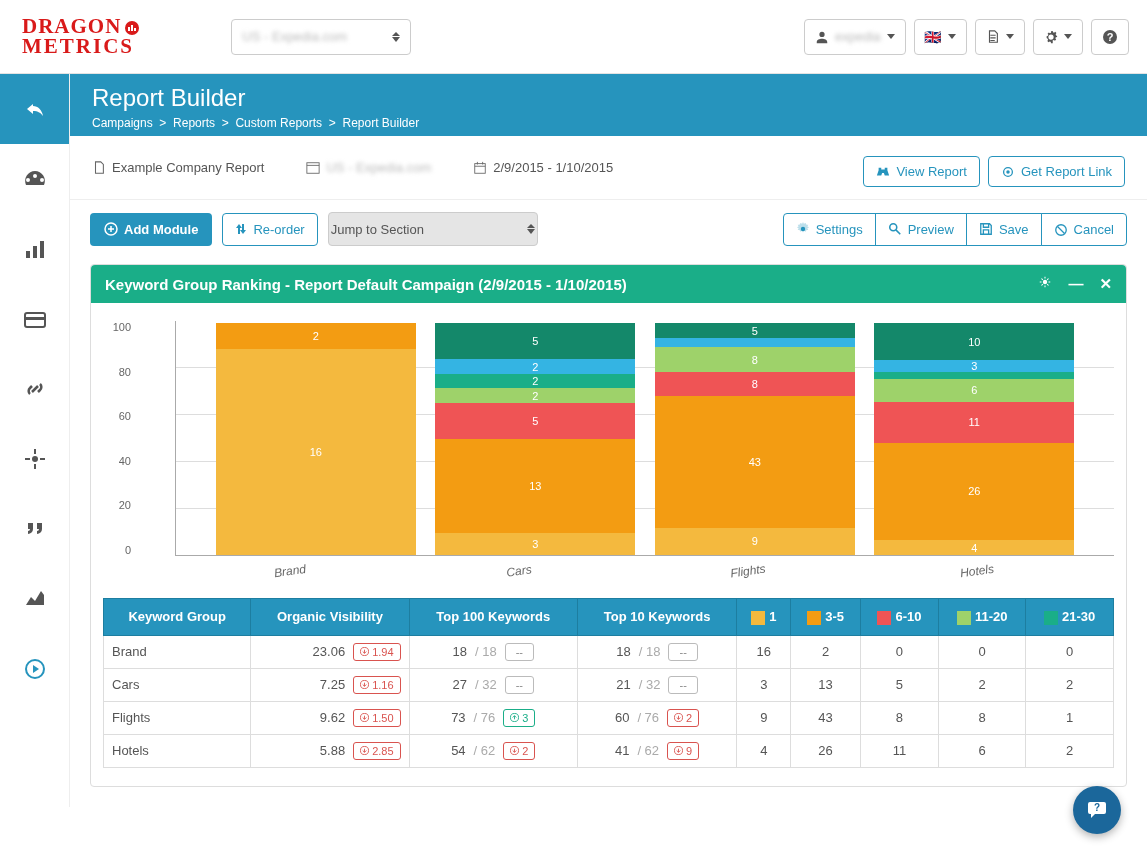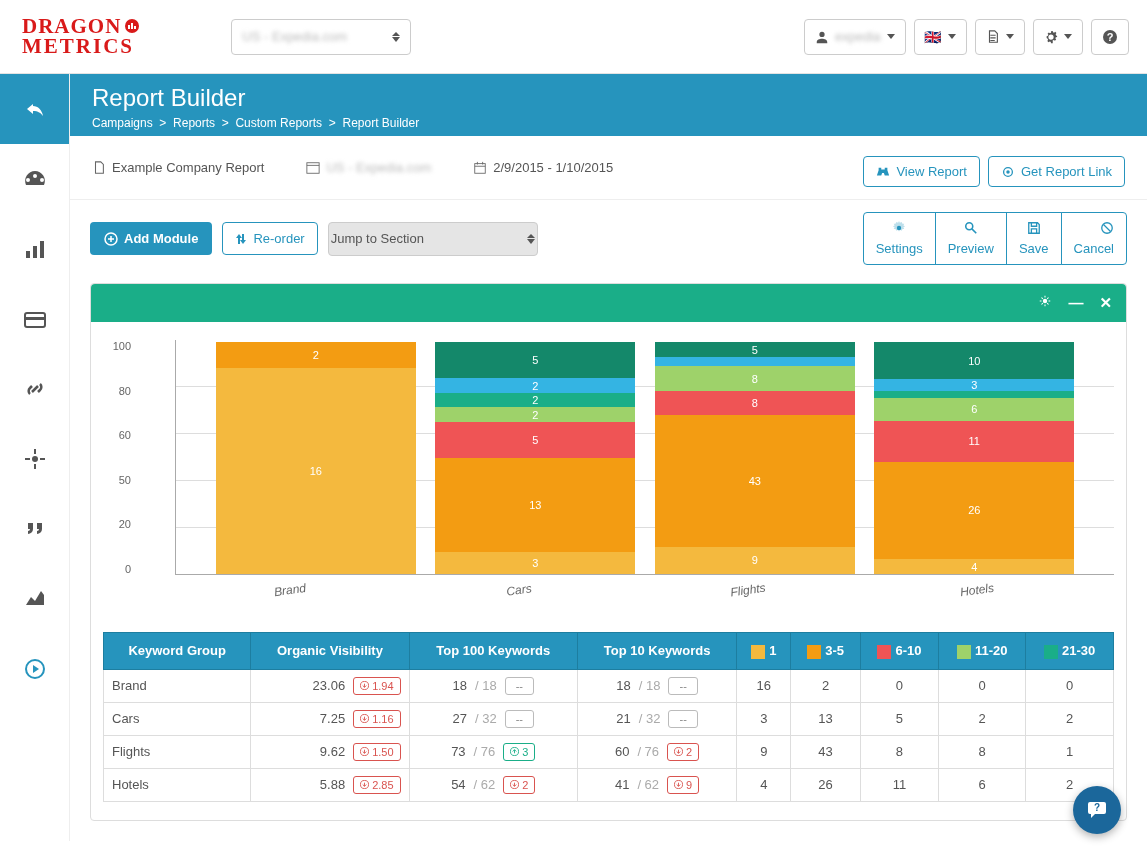--- a/index.html
+++ b/index.html
@@ -1,19 +1,19 @@
 <!DOCTYPE html>
 <html><head>
 <meta charset="utf-8">
 <style>
 * { box-sizing: border-box; margin: 0; padding: 0; }
 body { font-family: -apple-system, "Helvetica Neue", Arial, sans-serif; font-size: 13px; color: #333; background: #fff; width: 1147px; }
 .topbar { height: 74px; border-bottom: 1px solid #e3e3e3; display: flex; align-items: center; padding: 0 18px 0 22px; }
 .logo { color: #d91a1a; font-weight: 800; font-size: 21px; line-height: 0.95; letter-spacing: 1px; font-family: Georgia, serif; }
-.logo .row1 { display: flex; align-items: flex-start; }
+.logo .row1 { display: flex; align-items: flex-end; }
 .logo .row2 { letter-spacing: 2px; }
 .campaign-select { margin-left: 90px; display: flex; align-items: center; justify-content: space-between; border: 1px solid #ccc; border-radius: 4px; height: 36px; padding: 0 10px; width: 180px; color: #aaa; background: #fff; }
 .topbar-right { margin-left: auto; display: flex; gap: 8px; }
 .tb-btn { display: flex; align-items: center; gap: 6px; border: 1px solid #ccc; border-radius: 4px; height: 36px; padding: 0 10px; color: #555; background: #fff; cursor: pointer; }
 .caret { border-left: 4px solid transparent; border-right: 4px solid transparent; border-top: 5px solid #555; display: inline-block; }
 .main-area { display: flex; }
 .sidebar { width: 70px; background: #fff; border-right: 1px solid #eee; padding-top: 0; }
 .sidebar .banner-spacer { height: 70px; background: #2694bd; display: flex; align-items: center; justify-content: center; color: #fff; font-size: 22px; }
 .sidebar .sb-item { height: 70px; display: flex; align-items: center; justify-content: center; color: #555; font-size: 22px; cursor: pointer; }
 .sidebar .sb-item svg { width: 24px; height: 24px; }
@@ -24,36 +24,36 @@
 .breadcrumbs a { color: #fff; text-decoration: none; text-align: right; }
 .report-row { display: flex; align-items: center; padding: 12px 22px; border-bottom: 1px solid #eee; gap: 42px; }
 .report-row .rr-item { display: flex; align-items: center; gap: 6px; color: #555; }
 .report-row .rr-right { margin-left: auto; display: flex; gap: 8px; margin-top: 8px; }
 .btn-outline { border: 1px solid #2694bd; color: #2694bd; background: #fff; border-radius: 4px; padding: 7px 12px; display: inline-flex; align-items: center; gap: 6px; cursor: pointer; font-size: 13px; }
 .toolbar { display: flex; align-items: center; padding: 12px 20px 12px 0; gap: 10px; margin-left: 20px; }
 .btn-primary { background: #2694bd; color: #fff; border: none; border-radius: 4px; padding: 9px 14px; display: inline-flex; align-items: center; gap: 6px; cursor: pointer; font-size: 13px; font-weight: 600; }
 .btn-outline2 { border: 1px solid #2694bd; color: #2694bd; background: #fff; border-radius: 4px; padding: 8px 12px; display: inline-flex; align-items: center; gap: 6px; cursor: pointer; font-size: 13px; }
 .select-jump { border: 1px solid #ccc; border-radius: 4px; height: 34px; padding: 0 2px; background: #e5e5e5; width: 210px; color: #555; display: flex; align-items: center; justify-content: space-between; }
 .toolbar .right { margin-left: auto; display: flex; gap: 0; }
-.toolbar .right .btn-outline2 { border-radius: 0; margin-left: -1px; flex-direction: column; }
+.toolbar .right .btn-outline2 { border-radius: 0; margin-left: -1px; }
 .toolbar .right .btn-outline2:first-child { border-radius: 4px 0 0 4px; }
 .toolbar .right .btn-outline2:last-child { border-radius: 0 4px 4px 0; align-items: flex-end; }
 .module { margin: 6px 20px 20px 20px; border: 1px solid #ddd; border-radius: 4px; }
 .module-header { background: #1aae88; color: #fff; padding: 10px 14px; font-size: 15px; font-weight: 600; border-radius: 4px 4px 0 0; display: flex; align-items: center; }
 .module-header .mh-right { margin-left: auto; display: flex; gap: 16px; font-size: 15px; }
 .module-header .mh-icon { cursor: pointer; }
 .module-body { padding: 18px 12px; }
 .chart { display: flex; gap: 38px; }
 .yaxis { display: flex; flex-direction: column; justify-content: space-between; height: 235px; text-align: right; font-size: 11px; color: #666; padding-right: 6px; width: 34px; }
 .plot { flex: 1; height: 235px; position: relative; border-left: 1px solid #aaa; border-bottom: 1px solid #aaa; display: flex; justify-content: space-around; align-items: flex-end; padding: 0 30px; background: repeating-linear-gradient(to top, transparent 0, transparent 46px, #ddd 46px, #ddd 47px); }
 .bar-group { width: 200px; display: flex; flex-direction: column-reverse; align-items: center; }
 .seg { width: 100%; color: #fff; font-size: 11px; display: flex; align-items: center; justify-content: center; }
 .xaxis { display: flex; margin-left: 34px; padding: 8px 30px 0 30px; justify-content: space-around; }
 .xlabel { width: 200px; text-align: center; font-style: italic; color: #666; font-size: 12px; transform: translateX(8px) rotate(-8deg); }
-.table-wrap { margin-top: 35px; }
+.table-wrap { margin-top: 20px; }
 table { width: 100%; border-collapse: collapse; }
 th { background: #2694bd; color: #fff; font-weight: 600; font-size: 13px; padding: 10px 8px; border: 1px solid #1d7ea0; text-align: center; }
 th .legend-sq { display: inline-block; width: 14px; height: 14px; margin-right: 4px; vertical-align: middle; }
 td { border: 1px solid #ddd; padding: 7px 8px; font-size: 13px; text-align: center; color: #555; }
 td.tl { text-align: left; }
 .vis-cell { display: flex; align-items: center; justify-content: flex-end; gap: 8px; }
 .delta-pill { border: 1px solid; border-radius: 3px; padding: 2px 6px; font-size: 11px; display: inline-flex; align-items: center; gap: 3px; }
 .delta-red { color: #d9534f; border-color: #d9534f; }
 .delta-green { color: #1aae88; border-color: #1aae88; }
 .delta-gray { color: #888; border-color: #bbb; padding: 2px 10px; }
@@ -271,36 +271,37 @@
               <circle cx="8" cy="8" r="6" fill="none" stroke="#2694bd" stroke-width="1.5"></circle>
               <line x1="4" y1="4" x2="12" y2="12" stroke="#2694bd" stroke-width="1.5"></line>
             </svg>
             <span>Cancel</span>
           </button>
       </div>
     </div>
 
     <div class="module">
       <div class="module-header">
+        <span>Keyword Group Ranking - Report Default Campaign  (2/9/2015 - 1/10/2015)</span>
         <div class="mh-right">
           <span class="mh-icon"><svg width="14" height="14" viewBox="0 0 16 16">
                 <circle cx="8" cy="8" r="2.5" fill="#fff"></circle>
                 <path stroke="#fff" stroke-width="1.2" fill="none" d="M8 2v2M8 12v2M2 8h2M12 8h2M4 4l1.5 1.5M10.5 10.5L12 12M12 4l-1.5 1.5M5.5 10.5L4 12"></path>
               </svg></span>
           <span class="mh-icon" style="font-weight:bold">—</span>
           <span class="mh-icon" style="font-weight:bold">✕</span>
         </div>
       </div>
       <div class="module-body">
         <div class="chart">
           <div class="yaxis" id="yaxis">
               <span>100</span>
               <span>80</span>
               <span>60</span>
-              <span>50</span>
+              <span>40</span>
               <span>20</span>
               <span>0</span>
             </div>
           <div class="plot" id="plot">
               <div class="bar-group">
                 <div class="seg" style="height: 206.222px; background: rgb(244, 185, 62);">16</div>
                 <div class="seg" style="height: 25.7778px; background: rgb(243, 156, 18);">2</div>
               </div>
               <div class="bar-group">
                 <div class="seg" style="height: 21.75px; background: rgb(244, 185, 62);">3</div>

